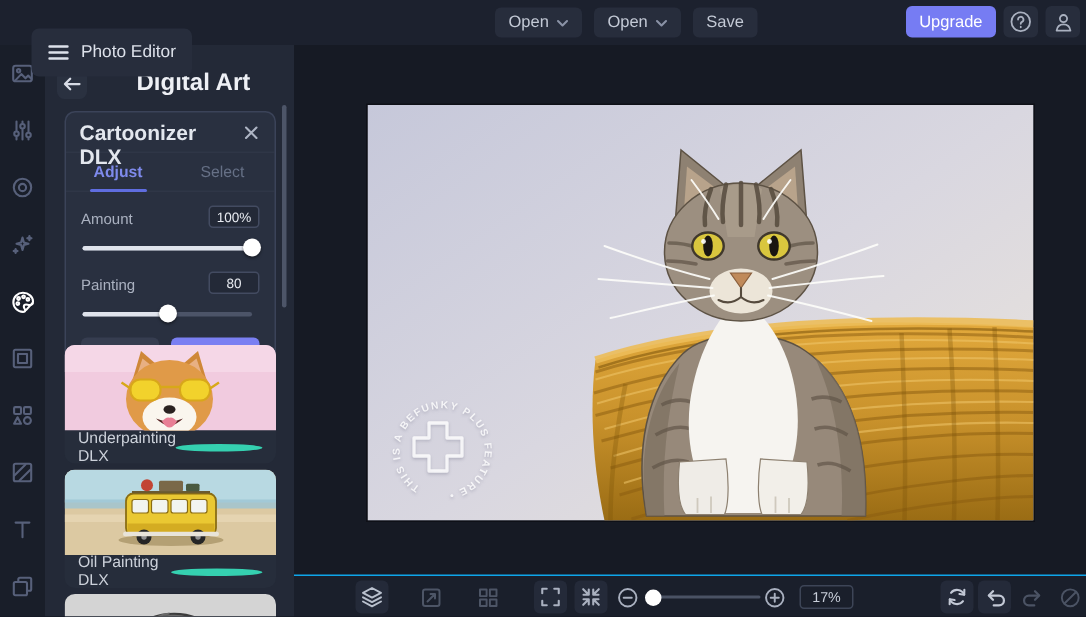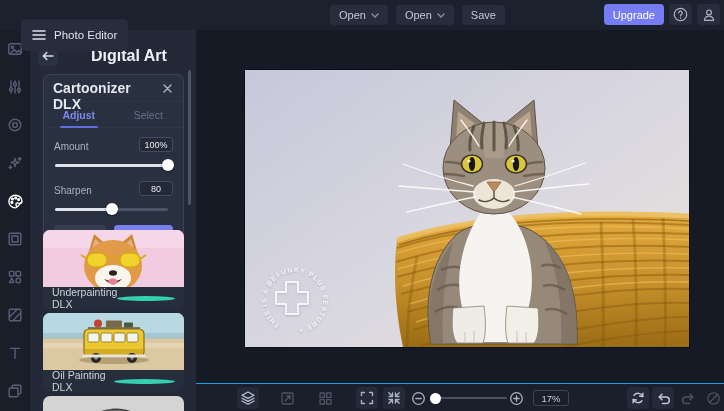--- a/index.html
+++ b/index.html
@@ -233,21 +233,21 @@
         <div class="srow">
           <span class="slabel">Amount</span>
           <span class="sval">100%</span>
         </div>
         <div class="strack">
           <div class="rail2"></div>
             <div class="sl-fill" style="width: 100%;"></div>
             <div class="sl-knob" style="left: calc(100% - 6px);"></div>
         </div>
         <div class="srow">
-          <span class="slabel">Sharpen</span>
+          <span class="slabel">Painting</span>
           <span class="sval">80</span>
         </div>
         <div class="strack">
           <div class="rail2"></div>
             <div class="sl-fill" style="width: 50%;"></div>
             <div class="sl-knob" style="left: calc(50% - 6px);"></div>
         </div>
         <div class="btnrow">
           <button class="cancelbtn">Cancel</button>
           <button class="upg2">Upgrade</button>

